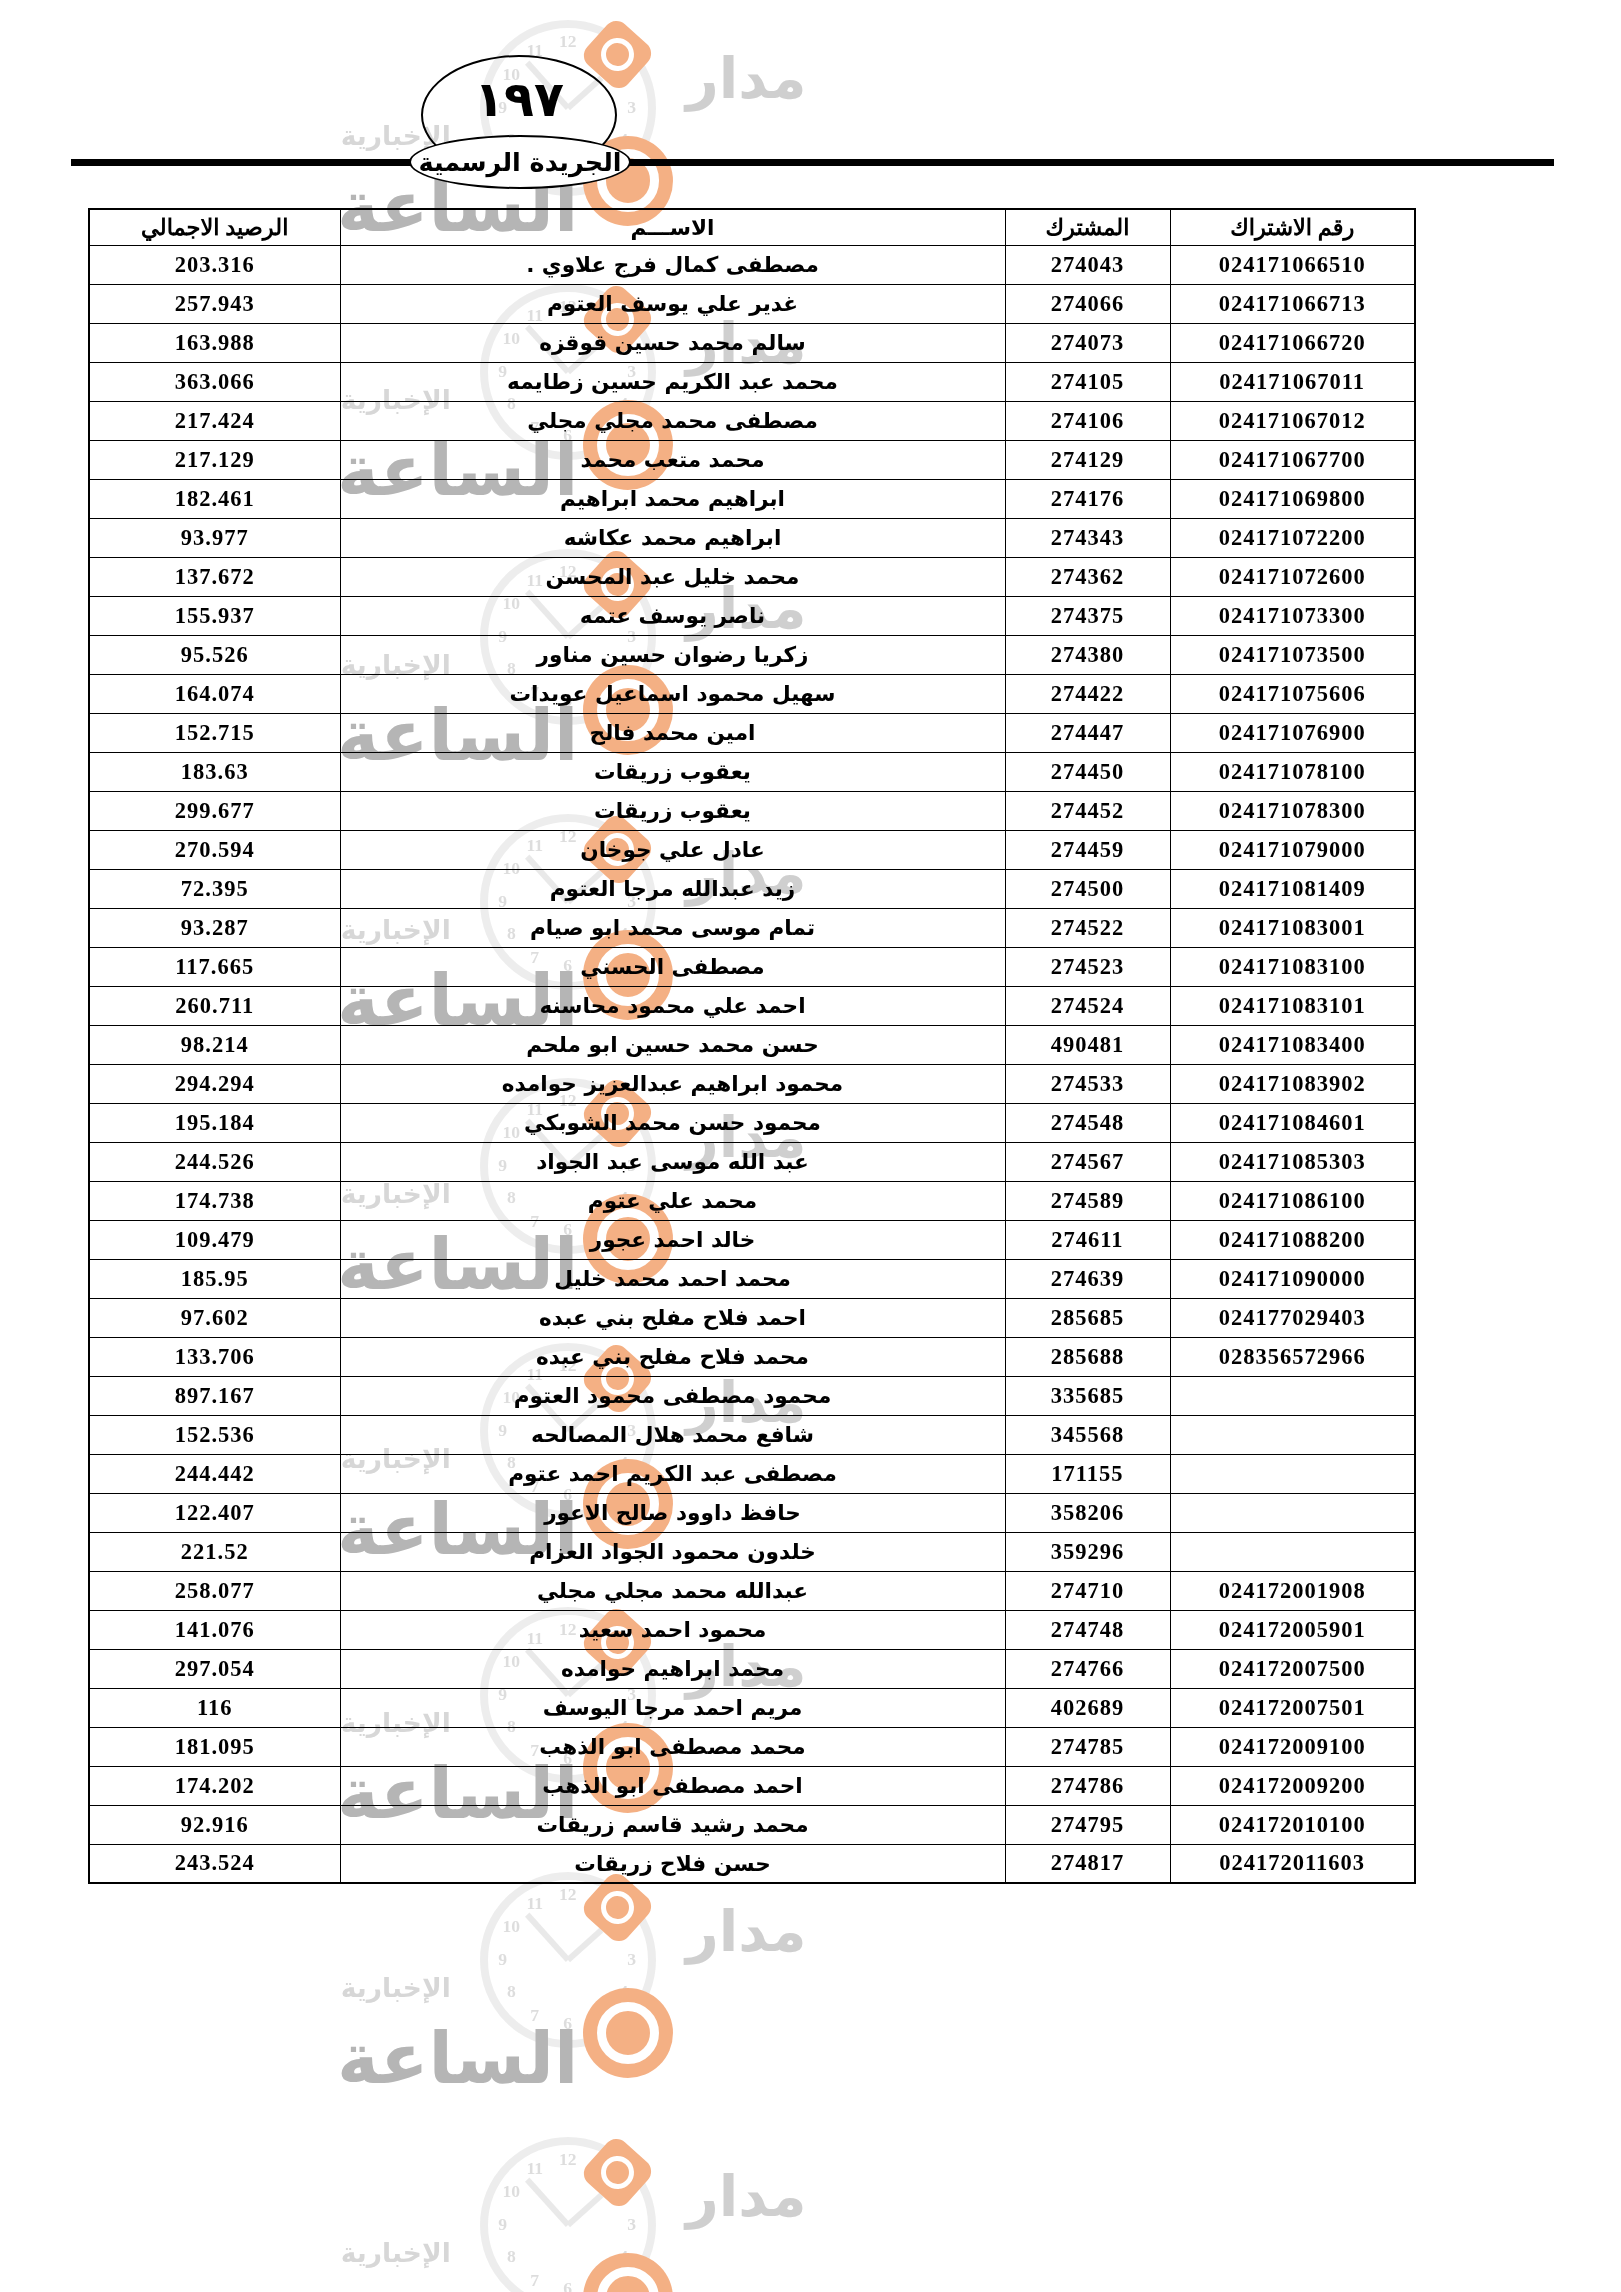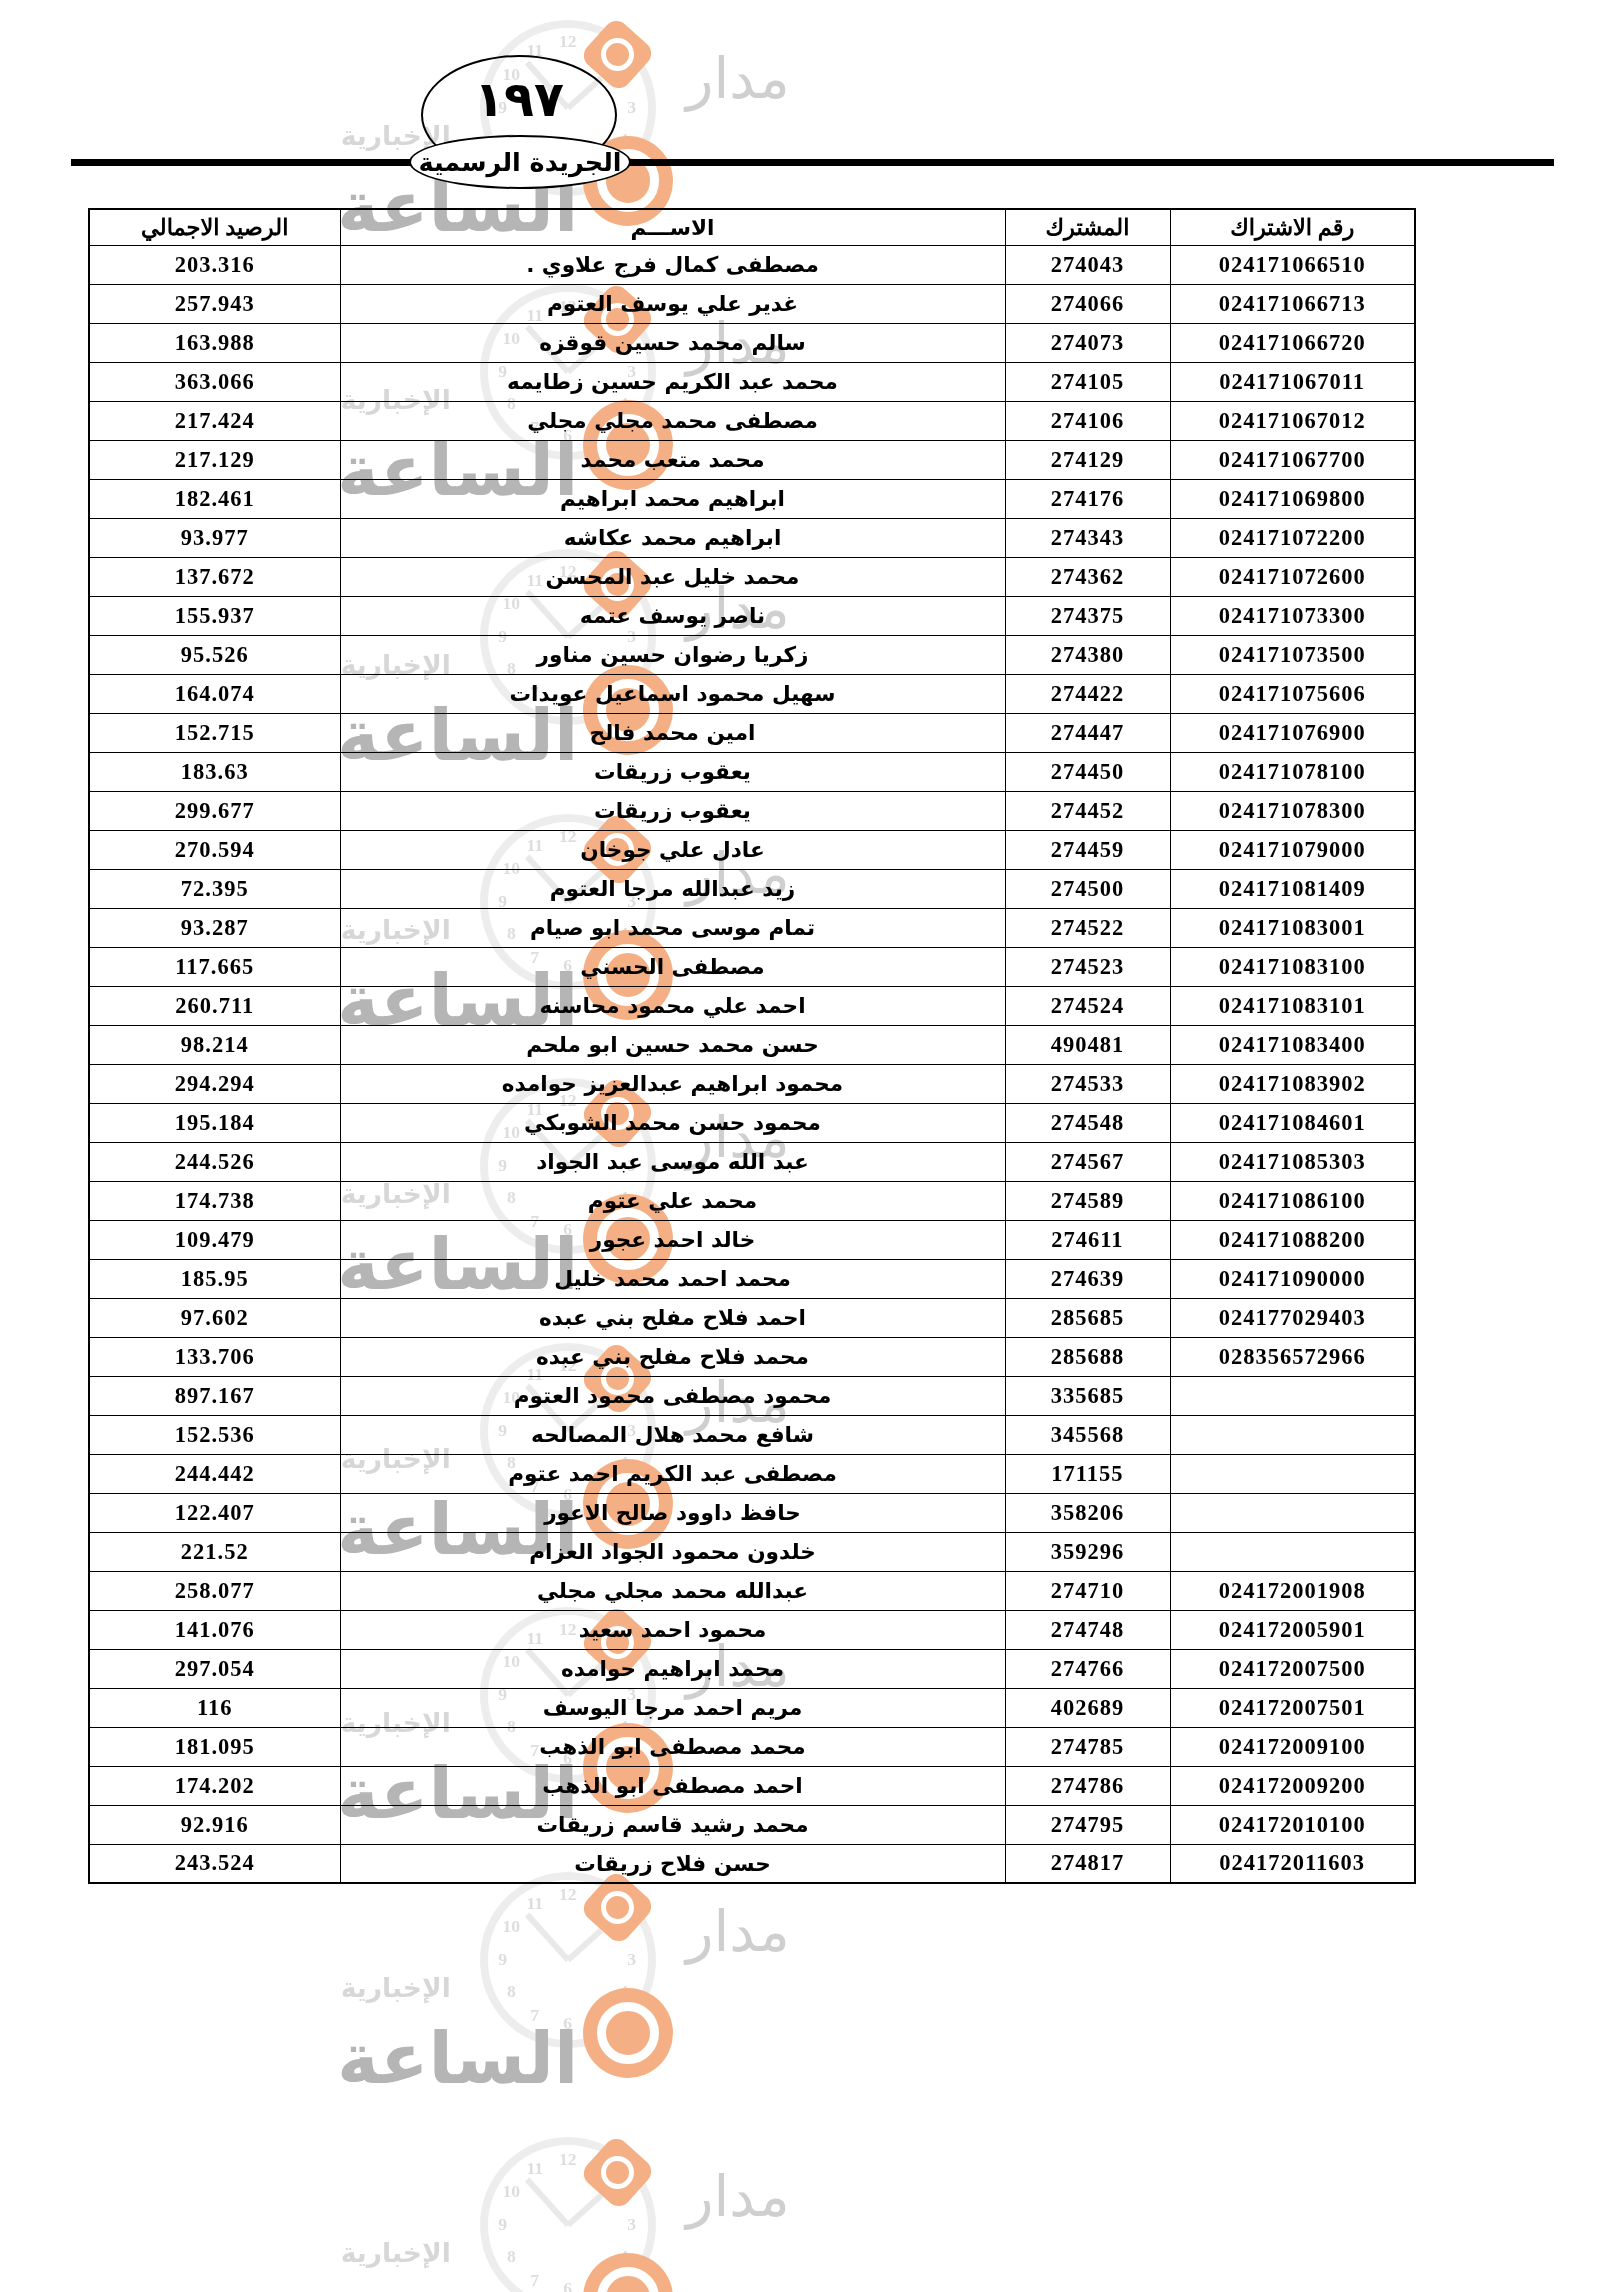--- a/index.html
+++ b/index.html
@@ -25,21 +25,21 @@
   .wm-orange {
     position:absolute; left:250px; top:116px; width:90px; height:90px;
     background:#ee7c33; border-radius:50%;
   }
   .wm-oinner { position:absolute; inset:13.7px; border:9.8px solid #fff; border-radius:50%; }
   .wm-osquare {
     position:absolute; left:257px; top:7.8px; width:55px; height:55px;
     background:#ee7c33; border-radius:12.7px; transform:rotate(42deg);
   }
   .wm-osquare .sq-inner { position:absolute; inset:10.8px; border:5.9px solid #fff; border-radius:50%; }
-  .wm-madar { position:absolute; left:353px; top:25.5px; font-size:57px; font-weight:normal; color:#b0b0b0; }
+  .wm-madar { position:absolute; left:353px; top:25.5px; font-size:57px; font-weight:bold; color:#b0b0b0; }
   .wm-saa   { position:absolute; left:3.9px;  top:145px; font-size:71px; font-weight:bold; color:#858585; }
   .wm-akh   { position:absolute; left:7.8px;  top:100px; font-size:26.5px; font-weight:bold; color:#bdbdbd; }
 
   
   .masthead { position:absolute; inset:0; z-index:1; }
   .emblem-oval {
     position:absolute; left:421px; top:55px; width:196px; height:120px;
     border:2px solid #000; border-radius:50%;
   }
   .page-number {

